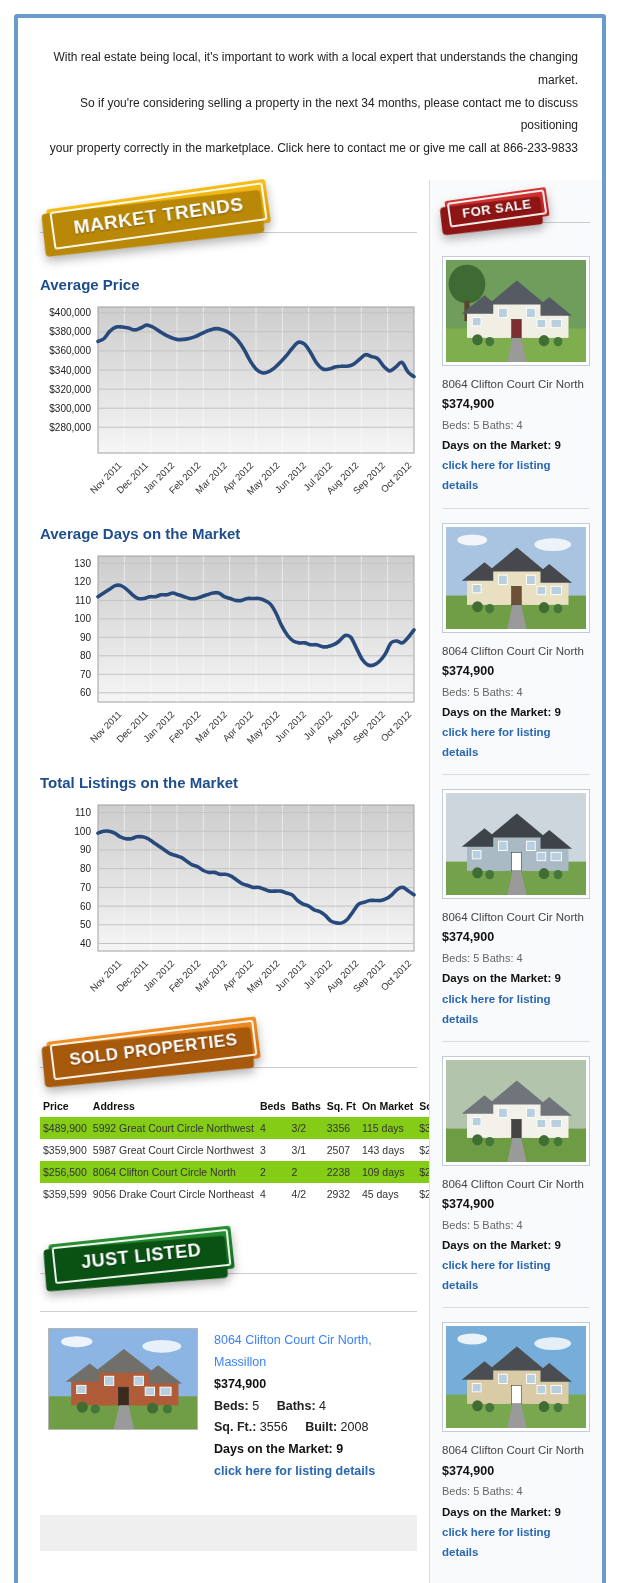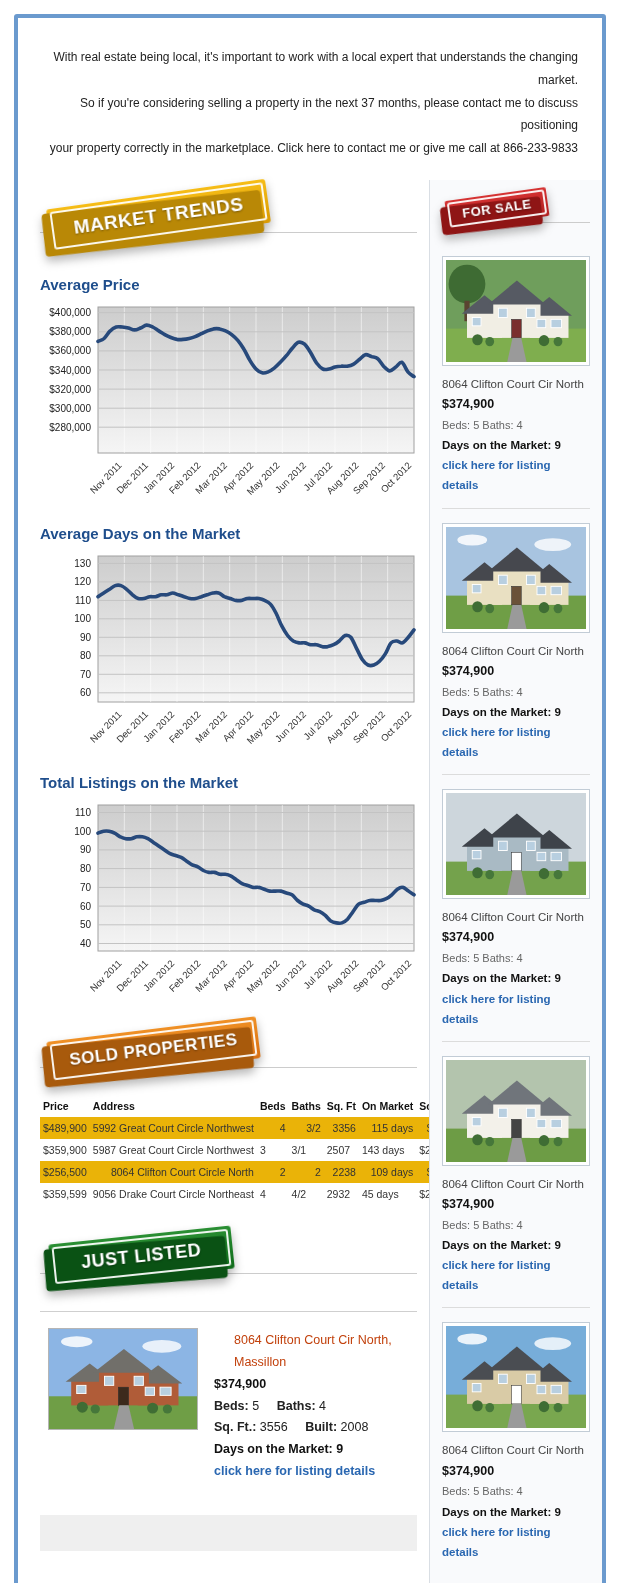--- a/index.html
+++ b/index.html
@@ -30,35 +30,35 @@
   .badge.red .inner{font-size:13px;padding:3px 12px;border-width:2px;}
   .badge-row.sm{height:44px;margin-top:6px;}
   .badge-row.sm .rule{top:28px;}
   
   .chart-h{font-size:15px;font-weight:bold;color:#1f4e8c;margin:20px 0 8px 0;}
   .chart{line-height:0;}
   
   .sold-table{width:100%;border-collapse:collapse;font-size:10.5px;margin-top:4px;}
   .sold-table th{text-align:left;font-size:10.5px;color:#111;padding:5px 3px;white-space:nowrap;}
   .sold-table td{padding:5px 3px;color:#333;white-space:nowrap;}
-  .sold-table tr.shade td{background:#eab308;text-align:right;}
+  .sold-table tr.shade td{background:#84cc16;}
   .sold-table th:nth-child(1){width:58px;}
   .sold-table th:nth-child(3){width:34px;}
   .sold-table th:nth-child(4){width:40px;}
   .sold-table th:nth-child(5){width:42px;}
   .sold-table th:nth-child(6){width:58px;}
   .sold-table th:nth-child(7){width:58px;}
   
   .jl-card{display:flex;gap:16px;padding:16px 8px 14px 8px;margin-top:6px;}
   .jl-card.first{border-top:1px solid #cfcfcf;margin-top:14px;}
   .jl-card.alt{background:#efefef;margin-top:18px;padding:18px 12px;}
   .jl-photo{width:148px;height:100px;flex:none;border:1px solid #b5b5b5;background:#fff;}
   .jl-photo svg{display:block;width:100%;height:100%;}
   .jl-txt{font-size:12.5px;line-height:1.75;padding-top:2px;}
-  .jl-addr{color:#c2410c;margin-left:20px;}
+  .jl-addr{color:#3b82f6;}
   .jl-price{font-weight:bold;color:#111;}
   .jl-specs{color:#222;}
   .jl-specs .lb{font-weight:bold;}
   .jl-specs .sp{display:inline-block;margin-right:14px;}
   .jl-days{font-weight:bold;color:#111;}
   .link{color:#2a67b1;font-weight:bold;cursor:pointer;}
   
   .sb-card{padding:14px 0 12px 0;border-bottom:1px solid #dcdcdc;}
   .sb-photo{border:1px solid #c2ccd6;background:#fff;padding:3px;}
   .sb-photo svg{display:block;width:100%;height:102px;}
@@ -70,21 +70,21 @@
   .sb-link{font-size:11.5px;}
 </style>
 </head>
 <body>
 
 <div class="frame">
 
   <div class="hdr">
     <div class="intro">
       <div>With real estate being local, it's important to work with a local expert that understands the changing market.</div>
-      <div>So if you're considering selling a property in the next 37 months, please contact me to discuss positioning</div>
+      <div>So if you're considering selling a property in the next 34 months, please contact me to discuss positioning</div>
       <div>your property correctly in the marketplace. Click here to contact me or give me call at 866-233-9833</div>
     </div>
   </div>
 
   <div class="cols">
     <div class="main">
 
       <div class="badge-row">
         <div class="rule"></div>
         <div class="badge gold">

